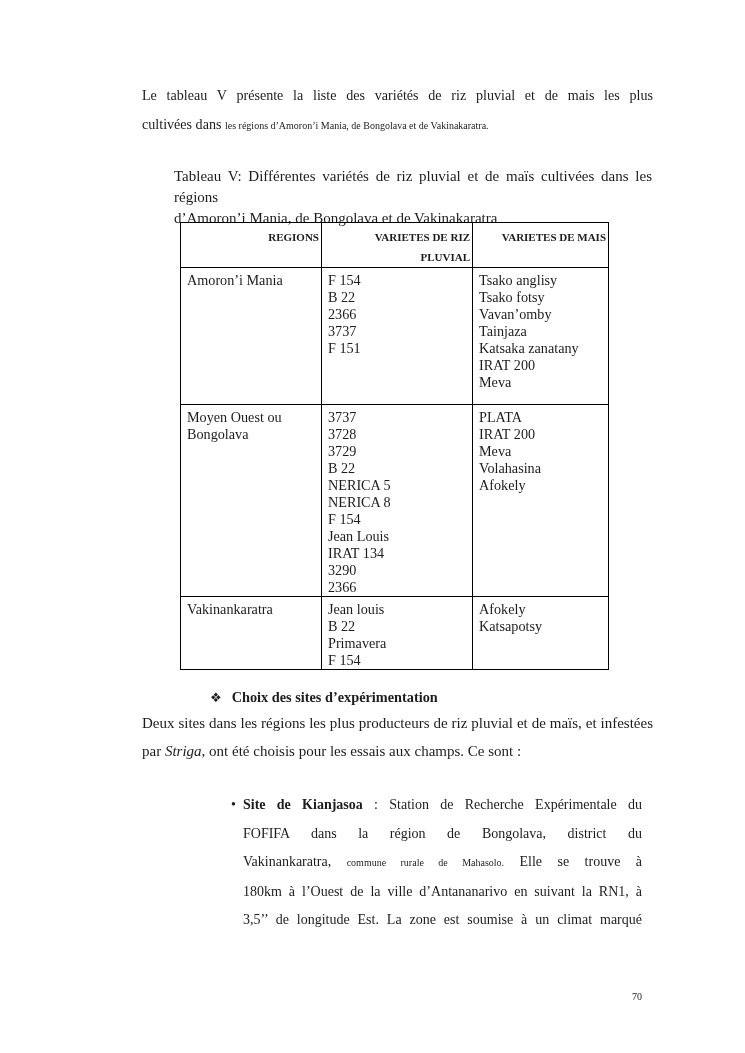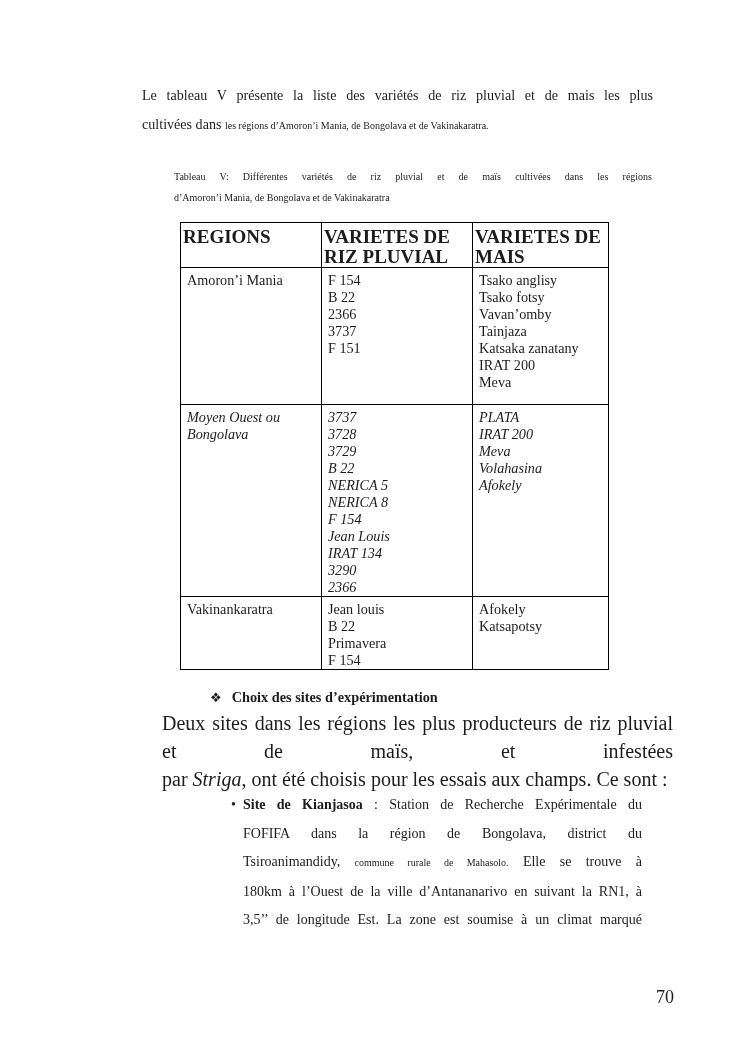--- a/index.html
+++ b/index.html
@@ -18,70 +18,70 @@
   .b  { font-weight: bold; }
   .it { font-style: italic; }
   .sm { font-size: 10px; }
 
   .intro {
     left: 142px; top: 81px; width: 511px;
     font-size: 14.1px; line-height: 28.5px;
   }
   .caption {
     left: 174px; top: 166px; width: 478px;
-    font-size: 10px; line-height: 21px;
+    font-size: 15px; line-height: 21px;
   }
 
   table.vtab {
     position: absolute; left: 180px; top: 222px;
     border-collapse: collapse; table-layout: fixed;
     width: 428px;
   }
   table.vtab th, table.vtab td { border: 1.5px solid #000; }
   table.vtab th {
-    font-weight: bold; font-size: 19px; line-height: 20px;
-    vertical-align: top; text-align: left;
+    font-weight: bold; font-size: 11px; line-height: 20px;
+    vertical-align: top; text-align: right;
     padding: 4px 2px 0 2px; height: 38px; margin-left: 11px;
   }
   table.vtab td {
     font-size: 14.2px; line-height: 17px;
     vertical-align: top; text-align: left;
     padding: 4px 5px 0 6px;
     margin-top: 8px;
   }
   .list { white-space: pre-line; }
   tr.r1 td { height: 132px; }
-  tr.r2 td { height: 186px; font-style: italic; }
+  tr.r2 td { height: 186px; }
   tr.r3 td { height: 64px; }
 
   .sec-heading {
     left: 210px; top: 687px;
     font-size: 14.3px; line-height: 20px; font-weight: bold;
   }
   .sec-heading .glyph {
     font-family: "DejaVu Sans", sans-serif;
     font-size: 13px; margin-right: 10px; font-weight: normal;
   }
   .deux {
     left: 142px; top: 709px; width: 511px;
-    font-size: 20px; line-height: 28px; margin-left: 20px;
+    font-size: 15px; line-height: 28px;
   }
   .site-item {
     left: 231px; top: 791px; width: 421px;
     font-size: 14px; line-height: 28.5px;
   }
   .site-item .bullet {
     position: absolute; left: 0; top: 0;
     font-size: 14px;
   }
   .site-item .site-text { margin-left: 12px; width: 399px; }
 
   .pagenum {
-    left: 656px; top: 988px;
-    font-size: 18px; line-height: 18px;
+    left: 632px; top: 988px;
+    font-size: 10px; line-height: 18px;
   }
 </style>
 </head>
 <body>
 
 <div class="page">
 
   <div class="abs intro">
     <span class="ln jl">Le tableau  V   présente la liste des variétés de riz pluvial et de mais les plus</span>
     <span class="ln"><span>cultivées dans </span><span class="sm">les régions d’Amoron’i Mania, de Bongolava et de Vakinakaratra.</span></span>
@@ -159,21 +159,21 @@
   <div class="abs deux">
     <span class="ln jl">Deux sites dans les régions les plus producteurs de riz pluvial et de maïs, et infestées</span>
     <span class="ln"><span>par </span><span class="it">Striga</span><span>,  ont été choisis pour les essais aux champs. Ce sont :</span></span>
   </div>
 
   <div class="abs site-item">
     <span class="bullet">•</span>
     <div class="site-text">
       <span class="ln jl"><span class="b">Site  de Kianjasoa</span><span> : Station de Recherche Expérimentale du</span></span>
       <span class="ln jl">FOFIFA  dans  la  région  de  Bongolava,  district  du</span>
-      <span class="ln jl"><span>Tsiroanimandidy, </span><span class="sm">commune rurale de Mahasolo.</span><span> Elle se trouve à</span></span>
+      <span class="ln jl"><span>Vakinankaratra, </span><span class="sm">commune rurale de Mahasolo.</span><span> Elle se trouve à</span></span>
       <span class="ln jl">180km  à l’Ouest de la ville d’Antananarivo en suivant la RN1, à</span>
       <span class="ln jl">3,5’’ de longitude Est. La zone est soumise à un climat marqué</span>
     </div>
   </div>
 
   <div class="abs pagenum">70</div>
 
 </div>
 
 </body></html>

